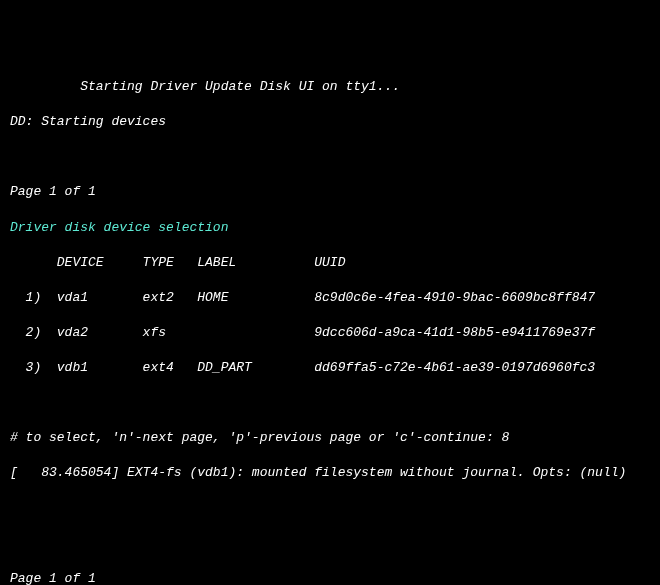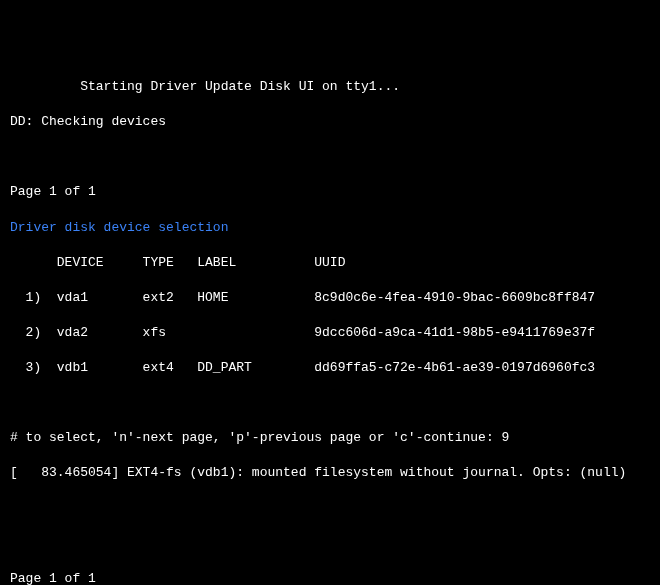--- a/index.html
+++ b/index.html
@@ -8,39 +8,39 @@
       color: #fff;
       font-family: "Courier New", Courier, monospace;
       font-size: 13px;
       line-height: 1.35;
       width: 660px;
       height: 585px;
       padding: 8px 10px;
       white-space: pre;
       overflow: hidden;
     }
-    .yellow { color: #3b82f6; }
-    .row { white-space: pre; }
+    .yellow { color: #5eead4; }
+    .row { white-space: pre; font-style: italic; }
   </style>
 </head>
 <body>
 
 
 
 <div class="row">         Starting Driver Update Disk UI on tty1...</div>
-<div class="row">DD: Checking devices</div>
+<div class="row">DD: Starting devices</div>
 <div class="row"> </div>
 <div class="row">Page 1 of 1</div>
 <div class="row yellow">Driver disk device selection</div>
 <div class="row">      DEVICE     TYPE   LABEL          UUID</div>
 <div class="row">  1)  vda1       ext2   HOME           8c9d0c6e-4fea-4910-9bac-6609bc8ff847</div>
 <div class="row">  2)  vda2       xfs                   9dcc606d-a9ca-41d1-98b5-e9411769e37f</div>
 <div class="row">  3)  vdb1       ext4   DD_PART        dd69ffa5-c72e-4b61-ae39-0197d6960fc3</div>
 <div class="row"> </div>
-<div class="row"># to select, 'n'-next page, 'p'-previous page or 'c'-continue: 9</div>
+<div class="row"># to select, 'n'-next page, 'p'-previous page or 'c'-continue: 8</div>
 <div class="row">[   83.465054] EXT4-fs (vdb1): mounted filesystem without journal. Opts: (null)</div>
 <div class="row"> </div>
 <div class="row"> </div>
 <div class="row">Page 1 of 1</div>
 
 
 
 
 
 

